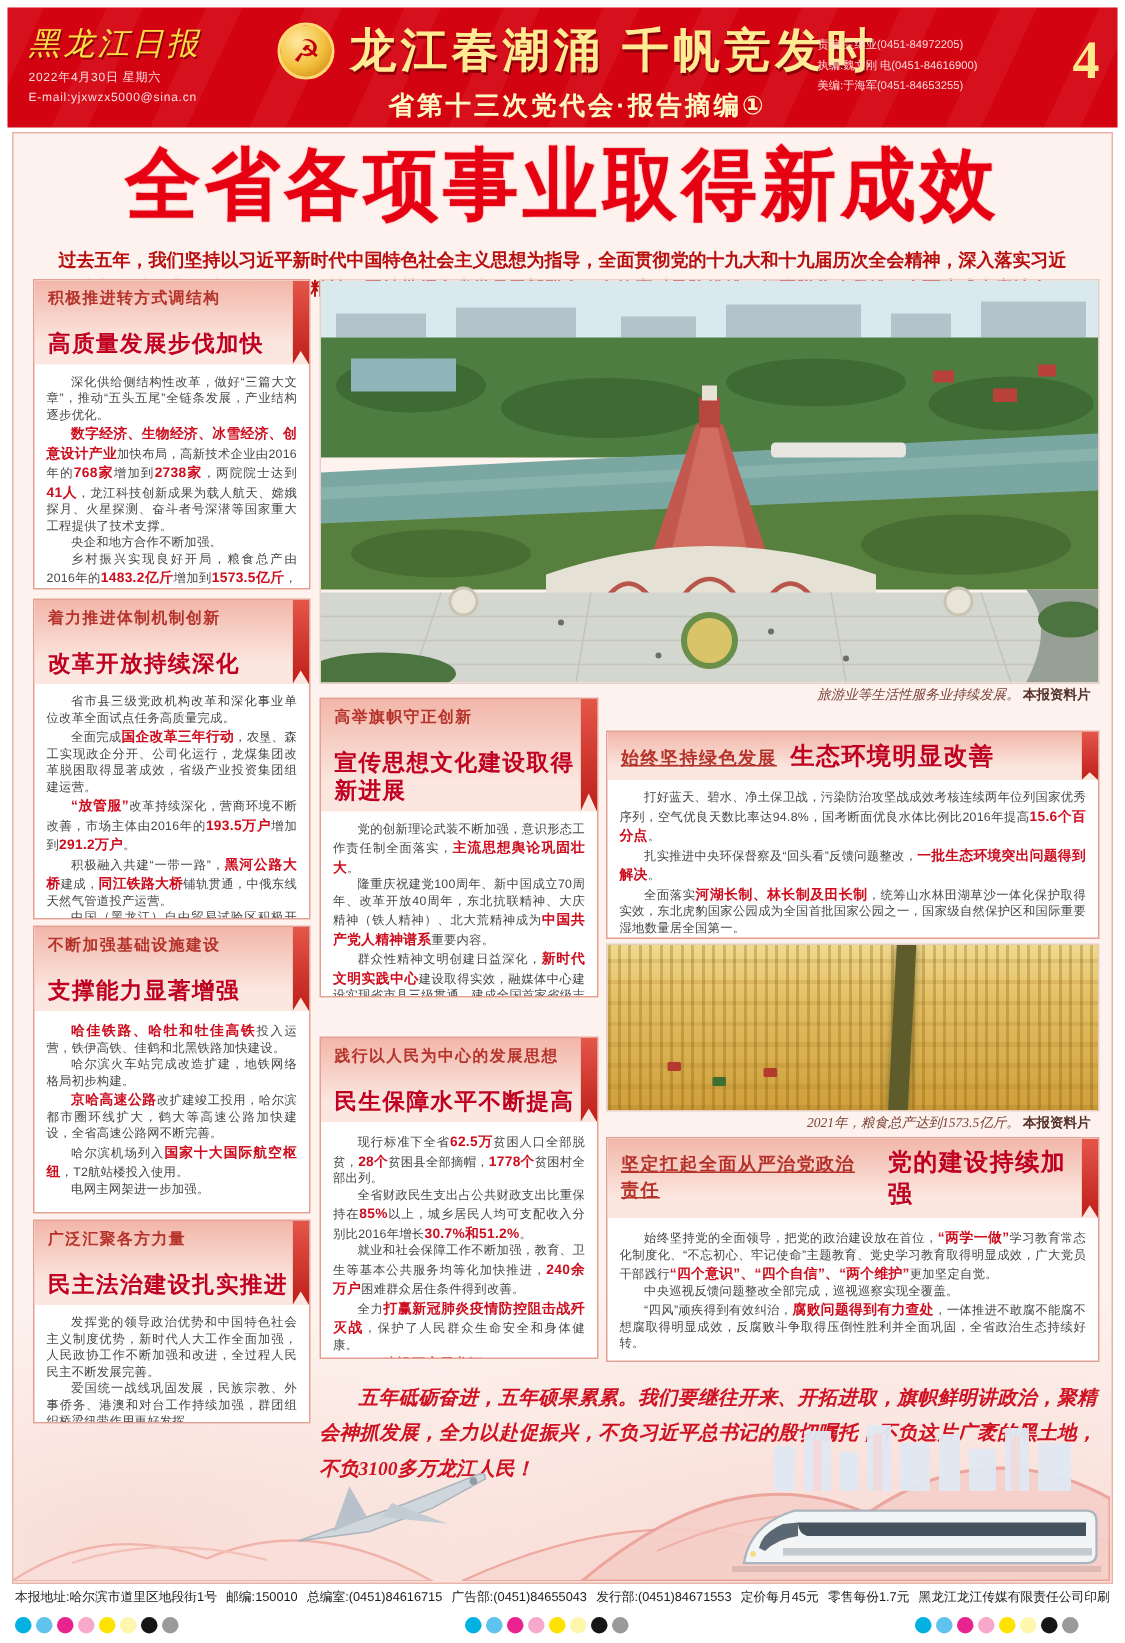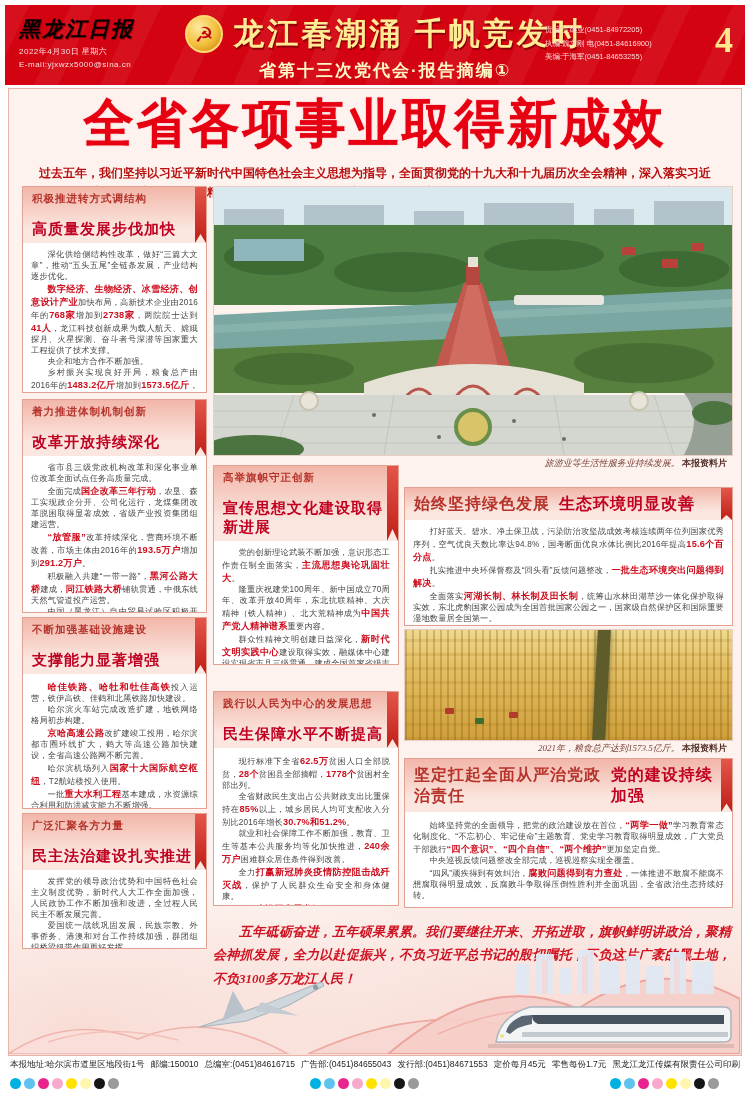--- a/index.html
+++ b/index.html
@@ -4,22 +4,22 @@
 <style>
   html,body{margin:0;padding:0;background:#ffffff;}
   .page{position:relative;width:750px;height:1095px;background:#fff;overflow:hidden;
         font-family:"Liberation Sans","DejaVu Sans",sans-serif;}
 
   
   .banner{position:absolute;left:5px;top:5px;width:740px;height:80px;background:#d40311;overflow:hidden;}
   .banner::before{content:"";position:absolute;inset:0;
      background:repeating-linear-gradient(115deg,rgba(255,255,255,.05) 0 22px,rgba(0,0,0,0) 22px 60px);}
   .masthead{position:absolute;left:14px;top:10px;width:190px;color:#fff;}
-  .paper-name{font-family:"DejaVu Serif","Liberation Serif",serif;font-style:italic;font-weight:bold;
-     font-size:21px;color:#000000;letter-spacing:2px;text-shadow:1px 1px 0 #8d0008;}
+  .paper-name{font-family:"DejaVu Serif","Liberation Serif",serif;font-style:italic;font-weight:normal;
+     font-size:21px;color:#fde047;letter-spacing:2px;text-shadow:1px 1px 0 #8d0008;}
   .mast-line{font-size:8px;color:#ffdede;margin-top:3px;letter-spacing:.5px;}
   .banner-center{position:absolute;left:170px;top:8px;width:420px;text-align:center;}
   .banner-title-row{display:flex;align-items:center;justify-content:center;gap:10px;}
   .emblem{width:34px;height:34px;border-radius:50%;flex:0 0 auto;
      background:radial-gradient(circle at 35% 30%,#ffe9a0,#f2bf3a 55%,#c87a10);
      border:2px solid #ffd873;display:flex;align-items:center;justify-content:center;
      color:#c40010;font-size:21px;line-height:1;}
   .banner-title{font-size:31px;font-weight:900;color:#ffeb94;letter-spacing:3px;
      text-shadow:1px 2px 0 #8d0008;white-space:nowrap;}
   .banner-subtitle{margin-top:4px;font-size:17px;font-weight:bold;color:#fef9c3;letter-spacing:2px;}
@@ -44,21 +44,21 @@
   
   .section{position:absolute;background:#fff;border:1px solid #e3a193;overflow:hidden;}
   .sec-head{position:relative;background:linear-gradient(180deg,#f2b6a9,#fbe7e0 75%);
      padding:5px 14px 4px 9px;}
   .sec-head::after{content:"";position:absolute;right:0;top:0;bottom:0;width:11px;
      background:linear-gradient(180deg,#e4564a,#bf1f18);
      clip-path:polygon(0 0,100% 0,100% 100%,50% 84%,0 100%);}
   .sec-kicker{font-size:10.5px;font-weight:bold;color:#b5332b;letter-spacing:1px;}
   .sec-title{font-size:15px;font-weight:900;color:#c00020;letter-spacing:1px;margin-top:14px;}
   .sec-head.inline{display:flex;align-items:baseline;gap:9px;padding:6px 14px 5px 9px;}
-  .sec-head.inline .sec-kicker{font-size:16px;}
+  .sec-head.inline .sec-kicker{font-size:12px;text-decoration:underline;}
   .sec-head.inline .sec-title{font-size:16px;margin-top:0;}
   .sec-body{padding:7px 8px;overflow:hidden;}
   .sec-body p{margin:0;text-indent:2em;font-size:8.2px;line-height:1.34;color:#474747;
      text-align:justify;letter-spacing:.2px;}
   .sec-body .hl{color:#ce0e1e;font-weight:bold;font-size:1.12em;}
 
   
   .photo{position:absolute;overflow:hidden;border:1px solid #e8cfc6;}
   .caption{position:absolute;text-align:right;font-size:9px;color:#7b4338;
      font-family:"Liberation Serif",serif;font-style:italic;}
@@ -147,21 +147,20 @@
   <div class="section" style="left:22px;top:617px;width:183px;height:190px;">
     <div class="sec-head">
       <div class="sec-kicker">不断加强基础设施建设</div>
       <div class="sec-title">支撑能力显著增强</div>
     </div>
     <div class="sec-body">
         <p><span class="hl">哈佳铁路、哈牡和牡佳高铁</span><span>投入运营，铁伊高铁、佳鹤和北黑铁路加快建设。</span></p>
         <p><span>哈尔滨火车站完成改造扩建，地铁网络格局初步构建。</span></p>
         <p><span class="hl">京哈高速公路</span><span>改扩建竣工投用，哈尔滨都市圈环线扩大，鹤大等高速公路加快建设，全省高速公路网不断完善。</span></p>
         <p><span>哈尔滨机场列入</span><span class="hl">国家十大国际航空枢纽</span><span>，T2航站楼投入使用。</span></p>
-        <p><span>一批</span><span class="hl">重大水利工程</span><span>基本建成，水资源综合利用和防洪减灾能力不断增强。</span></p>
         <p><span>电网主网架进一步加强。</span></p>
       </div>
   </div>
 
   <div class="section" style="left:22px;top:813px;width:183px;height:134px;">
     <div class="sec-head">
       <div class="sec-kicker">广泛汇聚各方力量</div>
       <div class="sec-title">民主法治建设扎实推进</div>
     </div>
     <div class="sec-body">

